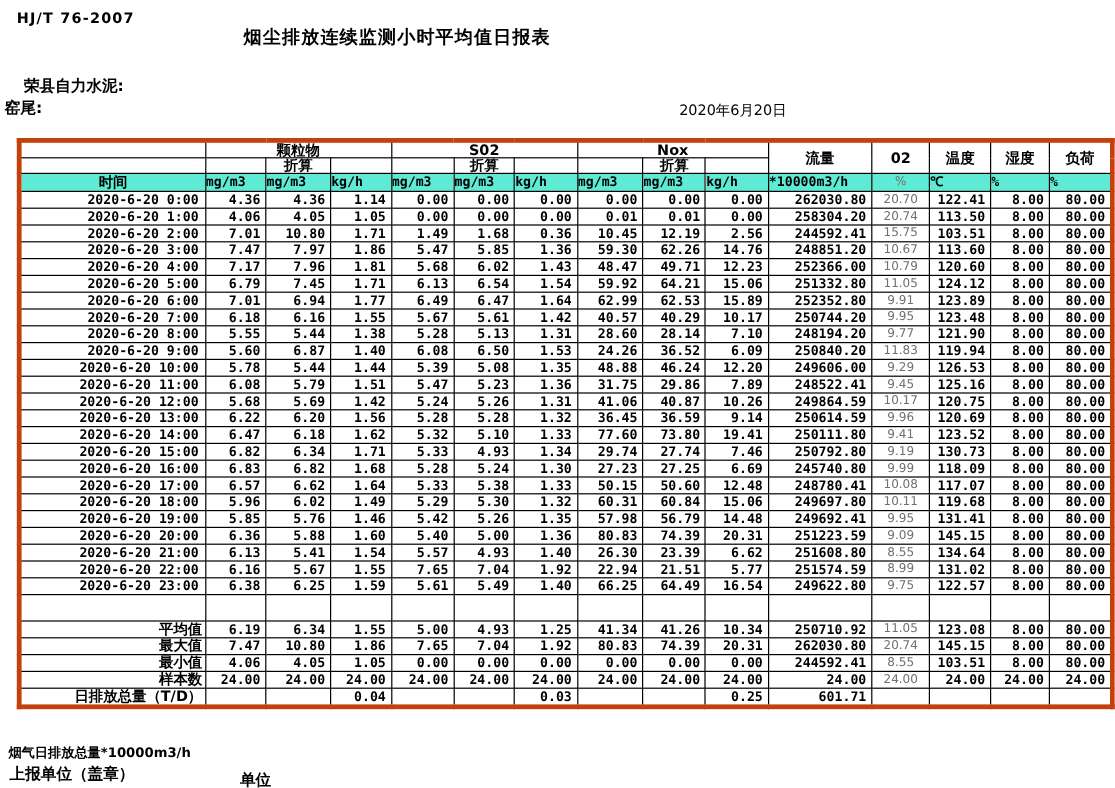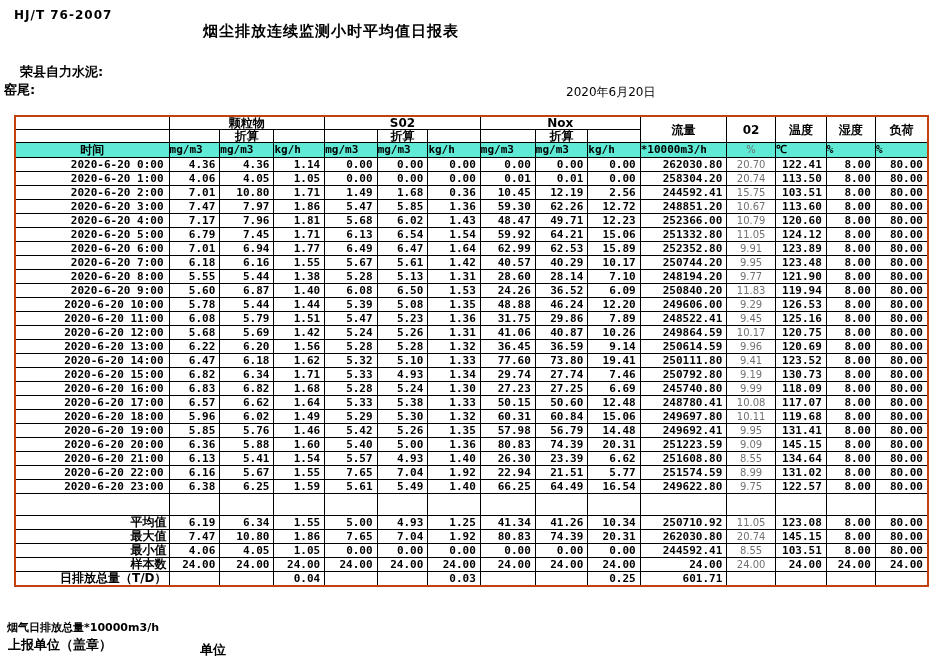--- a/index.html
+++ b/index.html
@@ -11,21 +11,21 @@
   .abs{position:absolute;}
   #std-code{left:14px;top:8px;font-weight:bold;font-size:12px;letter-spacing:1px;}
   #page-title{left:203px;top:22px;font-weight:bold;font-size:15px;letter-spacing:1px;}
   #company-name{left:20px;top:63px;font-weight:bold;font-size:13px;}
   #monitor-point{left:4px;top:81px;font-weight:bold;font-size:13px;}
   #report-date{left:566px;top:84px;font-size:12px;}
 
   table{
     position:absolute;left:14px;top:115px;
     border-collapse:collapse;table-layout:fixed;
-    border:2px solid #c2410c;
+    border:4px solid #c2410c;
   }
   td{
     border:1px solid #000;height:13px;padding:0;
     font-family:"DejaVu Sans Mono","Liberation Mono",monospace;
     font-weight:bold;font-size:11px;line-height:13px;
     white-space:nowrap;overflow:hidden;
   }
   .ch{
     font-family:"DejaVu Sans","Liberation Sans",sans-serif;
     font-weight:bold;font-size:12px;text-align:center;
@@ -174,21 +174,21 @@
       <tr>
         <td class="time">2020-6-20  3:00</td>
         <td class="num">7.47</td>
         <td class="num">7.97</td>
         <td class="num">1.86</td>
         <td class="num">5.47</td>
         <td class="num">5.85</td>
         <td class="num">1.36</td>
         <td class="num">59.30</td>
         <td class="num">62.26</td>
-        <td class="num">12.72</td>
+        <td class="num">14.76</td>
         <td class="num">248851.20</td>
         <td class="num o2">10.67</td>
         <td class="num">113.60</td>
         <td class="num">8.00</td>
         <td class="num">80.00</td>
       </tr>
       <tr>
         <td class="time">2020-6-20  4:00</td>
         <td class="num">7.17</td>
         <td class="num">7.96</td>

